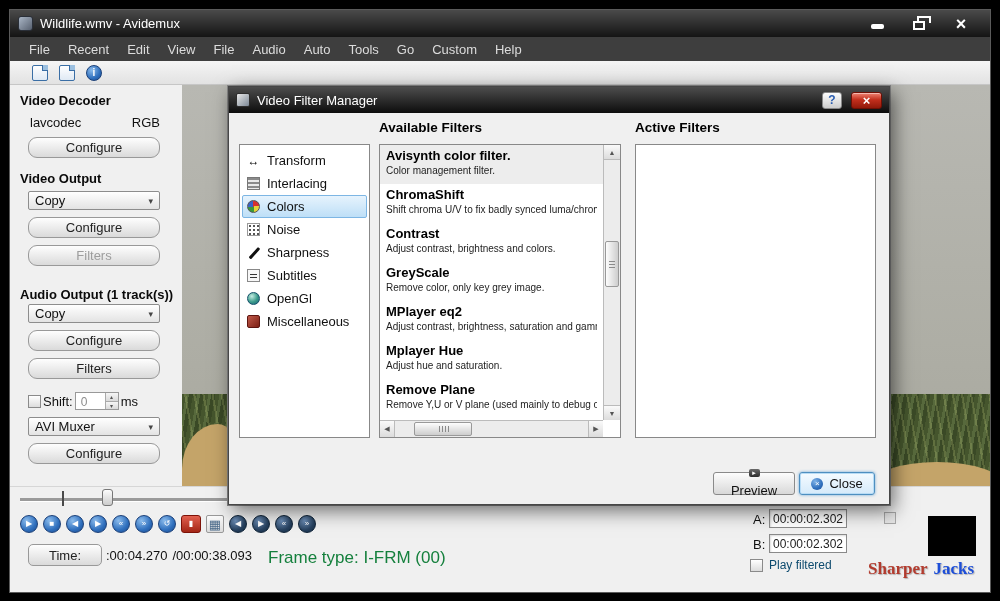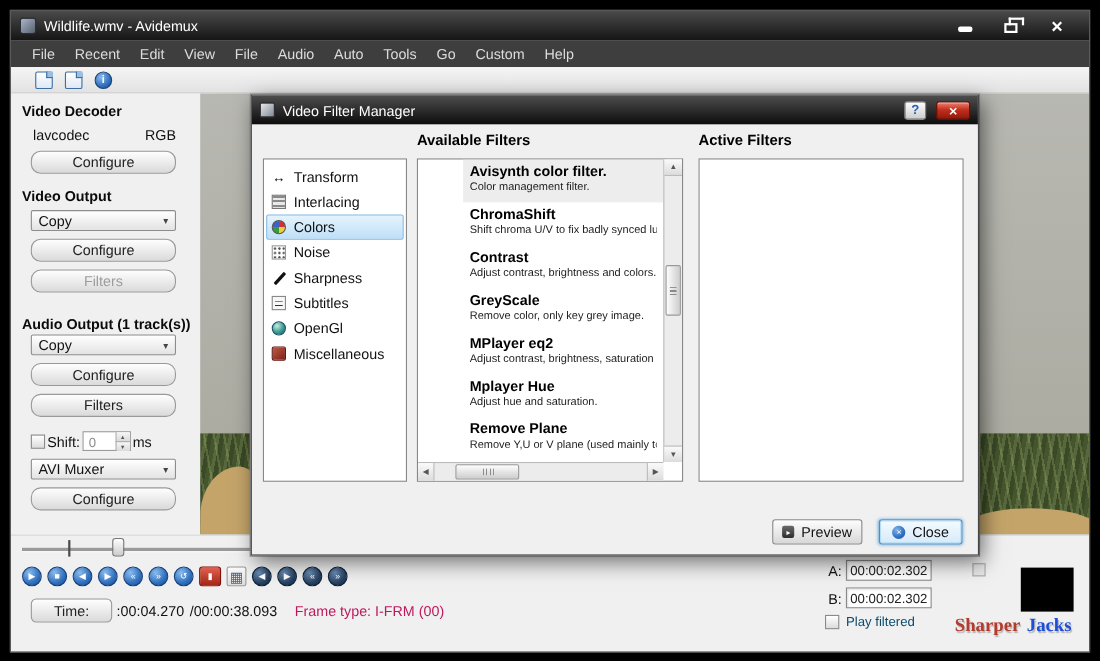--- a/index.html
+++ b/index.html
@@ -65,21 +65,21 @@
   .tbtn { width:18px; height:18px; border-radius:50%; background:radial-gradient(circle at 35% 30%,#8cbcec,#2f6fbd 60%,#1b4b8f); color:#fff; font-size:8px; line-height:1; display:flex; align-items:center; justify-content:center; border:1px solid #1a3f78; font-family:inherit; }
   .tbtn.red { border-radius:3px; width:20px; background:linear-gradient(#e2604f,#a32616); border:1px solid #7d1208; }
   .tbtn.grid { border-radius:2px; background:linear-gradient(#fbfbfb,#dcdcdc); border:1px solid #999; color:#4a6a8a; font-size:13px; }
   .tbtn.navy { background:radial-gradient(circle at 35% 30%,#6d8fb8,#27415f 60%,#132b43); border-color:#0e2236; }
   .ab-label { position:absolute; font-size:13px; color:#111; }
   .ab-box { position:absolute; width:78px; height:19px; background:#fff; border:1px solid #8a8a8a; font-size:12px; color:#222; display:flex; align-items:center; justify-content:center; box-shadow:inset 1px 1px 2px rgba(0,0,0,.14); }
   .graybox { position:absolute; left:874px; top:25px; width:12px; height:12px; background:#e6e6e6; border:1px solid #a8a8a8; }
   .thumb { position:absolute; left:918px; top:29px; width:48px; height:40px; background:#000; }
   .time-btn { position:absolute; left:18px; top:57px; width:74px; height:22px; background:linear-gradient(#fefefe,#dadada); border:1px solid #999; border-radius:5px; font-size:13px; color:#222; font-family:inherit; }
   .time-text { position:absolute; left:96px; top:61px; font-size:13px; color:#111; display:flex; gap:5px; }
-  .frame-text { position:absolute; left:258px; top:61px; font-size:13px; color:#be185d; }
+  .frame-text { position:absolute; left:258px; top:61px; font-size:17px; color:#15803d; }
   .playfiltered { position:absolute; left:740px; top:71px; display:flex; align-items:center; gap:6px; font-size:12px; color:#0c4a6e; }
   .watermark { position:absolute; left:858px; top:72px; font-family:"Liberation Serif", serif; font-weight:bold; font-size:17px; white-space:nowrap; }
   .wm1 { color:#b23b2e; text-shadow:1px 1px 1px rgba(0,0,0,.25); }
   .wm2 { color:#1d4ed8; margin-left:6px; text-shadow:1px 1px 1px rgba(0,0,0,.25); }
   .corner-badge { position:absolute; left:874px; top:477px; width:16px; height:16px; background:#e7f3f6; border:2px solid #2a7f9a; border-radius:2px; }
 
   
   .dialog { position:absolute; left:228px; top:86px; width:662px; height:419px; background:#f0f0f0; border:1px solid #474747; box-shadow:4px 6px 18px rgba(0,0,0,.55), 0 0 0 1px #8a8a8a; }
   .dlg-tb { position:absolute; left:0; top:0; right:0; height:26px; background:linear-gradient(#4d4d4d,#0c0c0c); display:flex; align-items:center; padding:0 7px; color:#fff; }
   .dlg-icon { width:14px; height:14px; margin-right:7px; border-radius:2px; background:linear-gradient(135deg,#e9e9e9,#7c8896); border:1px solid #2e2e2e; flex:0 0 14px; }
@@ -98,41 +98,41 @@
   .ci-colors { border-radius:50%; background:conic-gradient(#d83030 0 25%, #e8d238 25% 50%, #3a9a3a 50% 75%, #3a62c8 75% 100%); border:1px solid #555; }
   .ci-noise { background:#fff; border:1px solid #999; background-image:radial-gradient(#555 1px, transparent 1.2px); background-size:4px 4px; }
   .ci-sharp { position:relative; }
   .ci-sharp::before { content:""; position:absolute; left:6px; top:0; width:2.5px; height:14px; background:#111; transform:rotate(42deg); border-radius:1px; }
   .ci-subs { background:#f7f7f7; border:1px solid #888; position:relative; }
   .ci-subs::after { content:""; position:absolute; left:2px; right:2px; bottom:2px; height:5px; background:repeating-linear-gradient(#333 0 1px, transparent 1px 3px); }
   .ci-ogl { border-radius:50%; background:radial-gradient(circle at 35% 30%,#c4ece2,#3a9a8a 55%,#1b5f7a); border:1px solid #14506a; }
   .ci-misc { background:linear-gradient(135deg,#c05a4a,#7c1f14); border:1px solid #5d1510; border-radius:2px; }
 
   .filter-list { position:absolute; left:150px; top:57px; width:242px; height:294px; background:#fff; border:1px solid #888; }
-  .fl-items { position:absolute; left:0; top:0; right:17px; bottom:17px; overflow:hidden;margin-left:41px; }
+  .fl-items { position:absolute; left:0; top:0; right:17px; bottom:17px; overflow:hidden; }
   .f-item { height:39px; padding:3px 6px 0 6px; }
   .f-item.hl { background:#ededed; }
   .f-name { font-size:13px; font-weight:bold; color:#000; white-space:nowrap; overflow:hidden; }
   .f-desc { font-size:10px; color:#1d1d1d; white-space:nowrap; overflow:hidden; margin-top:2px; }
   .vscroll { position:absolute; top:0; right:0; bottom:17px; width:17px; background:#ececec; border-left:1px solid #bbb; }
   .vs-btn { position:absolute; left:0; right:0; height:15px; display:flex; align-items:center; justify-content:center; font-size:7px; color:#555; background:linear-gradient(#fafafa,#dcdcdc); }
   .vs-up { top:0; border-bottom:1px solid #bbb; }
   .vs-down { bottom:0; border-top:1px solid #bbb; }
   .vs-thumb { position:absolute; left:1px; right:1px; top:96px; height:46px; background:linear-gradient(90deg,#fdfdfd,#cdcdcd); border:1px solid #999; border-radius:2px; }
   .vs-thumb::after { content:""; position:absolute; left:3px; right:3px; top:19px; height:8px; background:repeating-linear-gradient(#8a8a8a 0 1px, transparent 1px 3px); }
   .hscroll { position:absolute; left:0; right:17px; bottom:0; height:17px; background:#ececec; border-top:1px solid #bbb; }
   .hs-btn { position:absolute; top:0; bottom:0; width:15px; display:flex; align-items:center; justify-content:center; font-size:7px; color:#555; background:linear-gradient(#fafafa,#dcdcdc); }
   .hs-left { left:0; border-right:1px solid #bbb; }
   .hs-right { right:0; border-left:1px solid #bbb; }
   .hs-thumb { position:absolute; left:34px; top:1px; bottom:1px; width:58px; background:linear-gradient(#fdfdfd,#cdcdcd); border:1px solid #999; border-radius:2px; }
   .hs-thumb::after { content:""; position:absolute; top:3px; bottom:3px; left:24px; width:10px; background:repeating-linear-gradient(90deg,#8a8a8a 0 1px, transparent 1px 3px); }
   .active-list { position:absolute; left:406px; top:57px; width:241px; height:294px; background:#fff; border:1px solid #888; }
 
   .dlg-btn { position:absolute; height:23px; background:linear-gradient(#fdfdfd,#d8d8d8); border:1px solid #8a8a8a; border-radius:3px; font-size:13px; color:#111; display:flex; align-items:center; justify-content:center; gap:6px; font-family:inherit; }
-  .btn-preview { left:473px; top:385px; width:82px; }
+  .btn-preview { left:484px; top:385px; width:82px;flex-direction:column; }
   .btn-close { left:570px; top:385px; width:76px; background:linear-gradient(#f5fbff,#d5eafa); border:1px solid #4e8fc0; box-shadow:0 0 3px rgba(86,157,214,.85), inset 0 0 0 1px #b8dcf5; }
   .pv-icon { width:11px; height:11px; background:linear-gradient(#6a6a6a,#2d2d2d); border-radius:2px; color:#fff; font-size:7px; display:flex; align-items:center; justify-content:center; }
   .cl-icon { width:12px; height:12px; border-radius:50%; background:radial-gradient(circle at 35% 30%,#7fb3e8,#2f6fbd 60%,#1d4f94); color:#fff; font-size:8px; display:flex; align-items:center; justify-content:center; }
 </style>
 </head>
 <body>
 
 <div class="app">
 
   <div class="titlebar">

